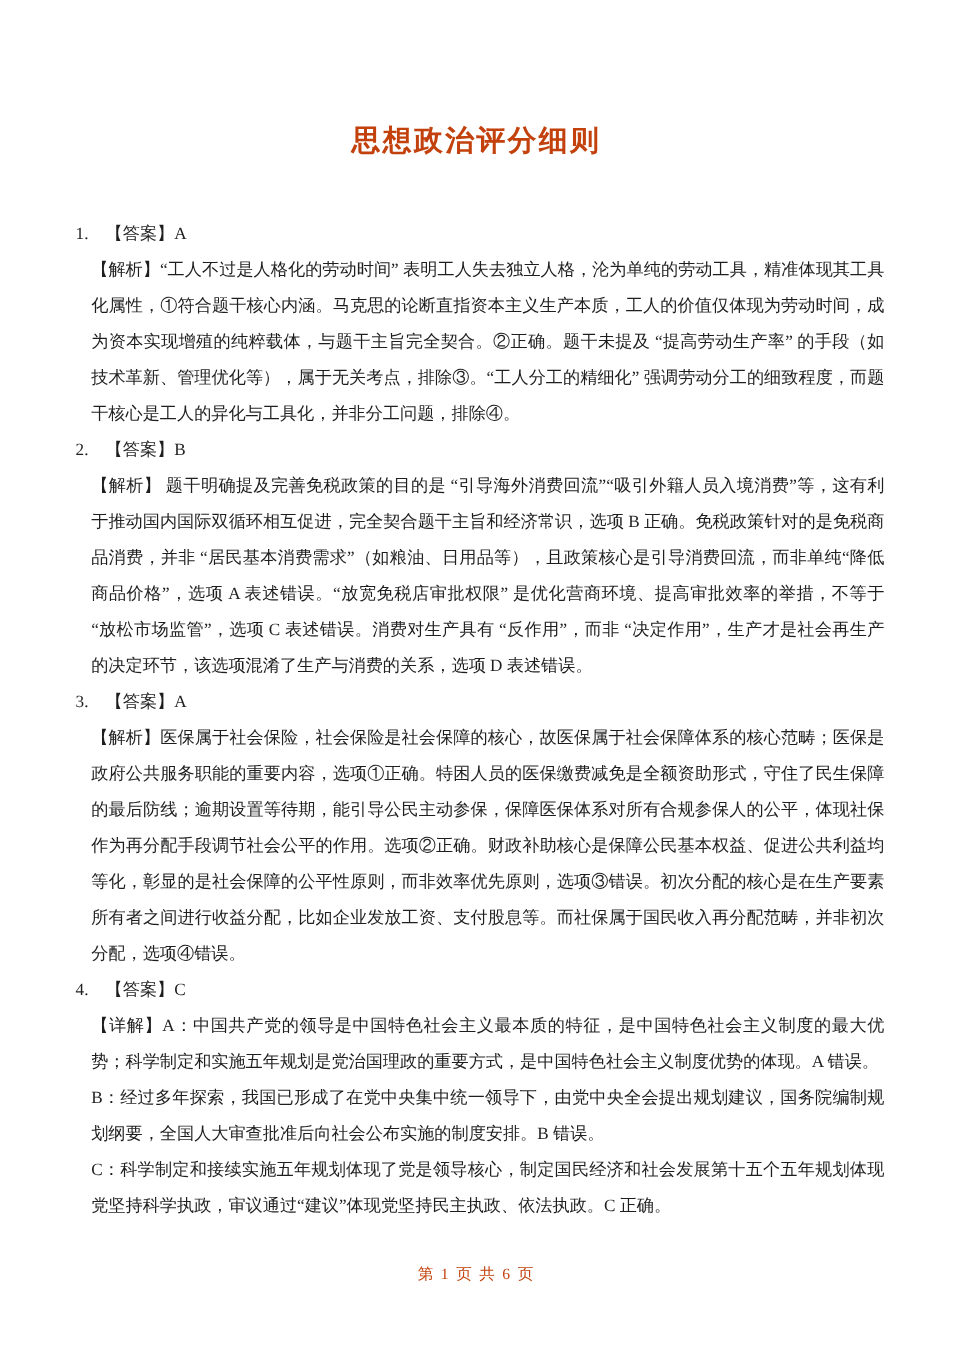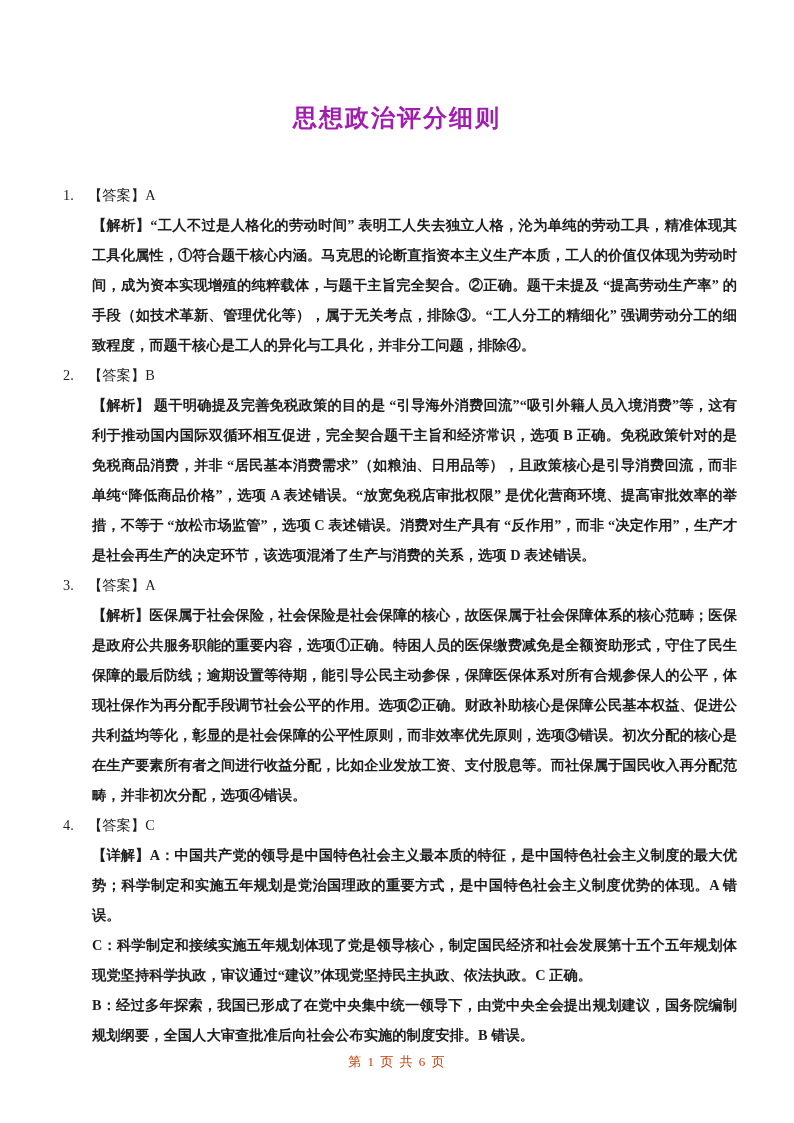--- a/index.html
+++ b/index.html
@@ -14,39 +14,38 @@
     font-family: "Liberation Serif", "DejaVu Serif", serif;
     overflow: hidden;
   }
   .title {
     padding-top: 100px;
     text-align: center;
     font-size: 24px;
     line-height: 36px;
     font-weight: 700;
     letter-spacing: 2px;
-    color: #a21caf;
+    color: #c2410c;
   }
   .content {
     padding: 44px 57px 0 63px;
     font-size: 14.3px;
     line-height: 30px;
   }
   .item { margin: 0; }
   .answer-line { display: flex; }
   .answer-line .num {
     flex: none;
     width: 25px;
   }
   .para {
-    margin-left: 29px;
+    margin-left: 13px;
     text-align: justify;
     text-justify: inter-ideograph;
     word-break: break-all;
-    font-weight: bold;
   }
   .footer {
     position: absolute;
     left: 0;
     right: 0;
     top: 1053px;
     text-align: center;
     font-size: 13px;
     letter-spacing: 1.5px;
     color: #c2410c;
@@ -84,21 +83,21 @@
       </div>
       <p class="para">【解析】医保属于社会保险，社会保险是社会保障的核心，故医保属于社会保障体系的核心范畴；医保是政府公共服务职能的重要内容，选项①正确。特困人员的医保缴费减免是全额资助形式，守住了民生保障的最后防线；逾期设置等待期，能引导公民主动参保，保障医保体系对所有合规参保人的公平，体现社保作为再分配手段调节社会公平的作用。选项②正确。财政补助核心是保障公民基本权益、促进公共利益均等化，彰显的是社会保障的公平性原则，而非效率优先原则，选项③错误。初次分配的核心是在生产要素所有者之间进行收益分配，比如企业发放工资、支付股息等。而社保属于国民收入再分配范畴，并非初次分配，选项④错误。</p>
     </section>
 
     <section class="item">
       <div class="answer-line">
         <span class="num">4.</span>
         <span><span>【答案】</span><span>C</span></span>
       </div>
       <p class="para">【详解】A：中国共产党的领导是中国特色社会主义最本质的特征，是中国特色社会主义制度的最大优势；科学制定和实施五年规划是党治国理政的重要方式，是中国特色社会主义制度优势的体现。A 错误。</p>
+      <p class="para">B：经过多年探索，我国已形成了在党中央集中统一领导下，由党中央全会提出规划建议，国务院编制规划纲要，全国人大审查批准后向社会公布实施的制度安排。B 错误。</p>
       <p class="para">C：科学制定和接续实施五年规划体现了党是领导核心，制定国民经济和社会发展第十五个五年规划体现党坚持科学执政，审议通过“建议”体现党坚持民主执政、依法执政。C 正确。</p>
-      <p class="para">B：经过多年探索，我国已形成了在党中央集中统一领导下，由党中央全会提出规划建议，国务院编制规划纲要，全国人大审查批准后向社会公布实施的制度安排。B 错误。</p>
     </section>
 
   </div>
 
   <div class="footer">第 1 页 共 6 页</div>
 
 </div>
 
 </body></html>

